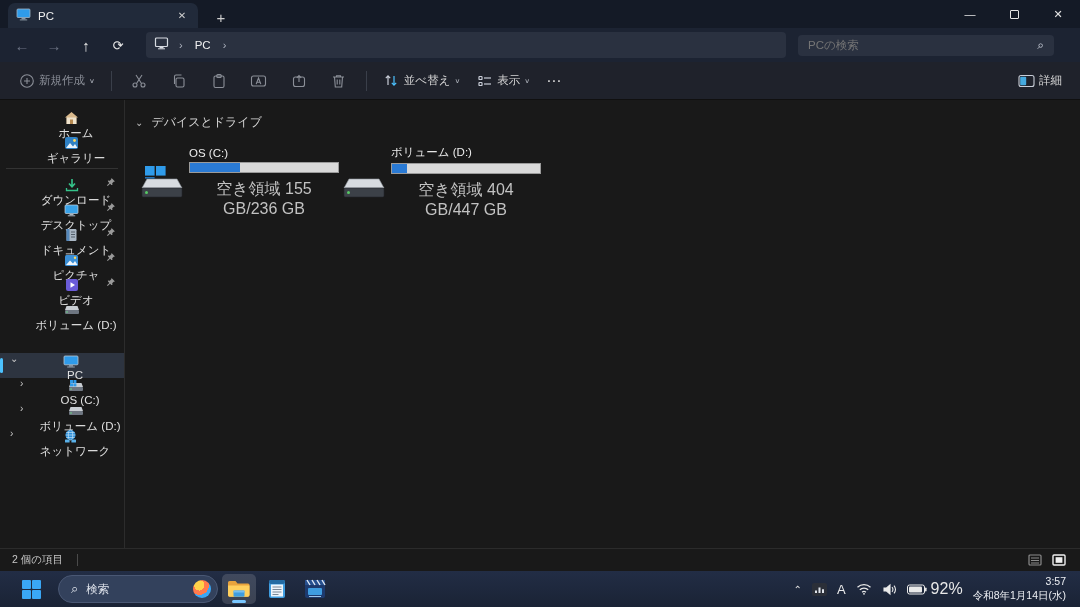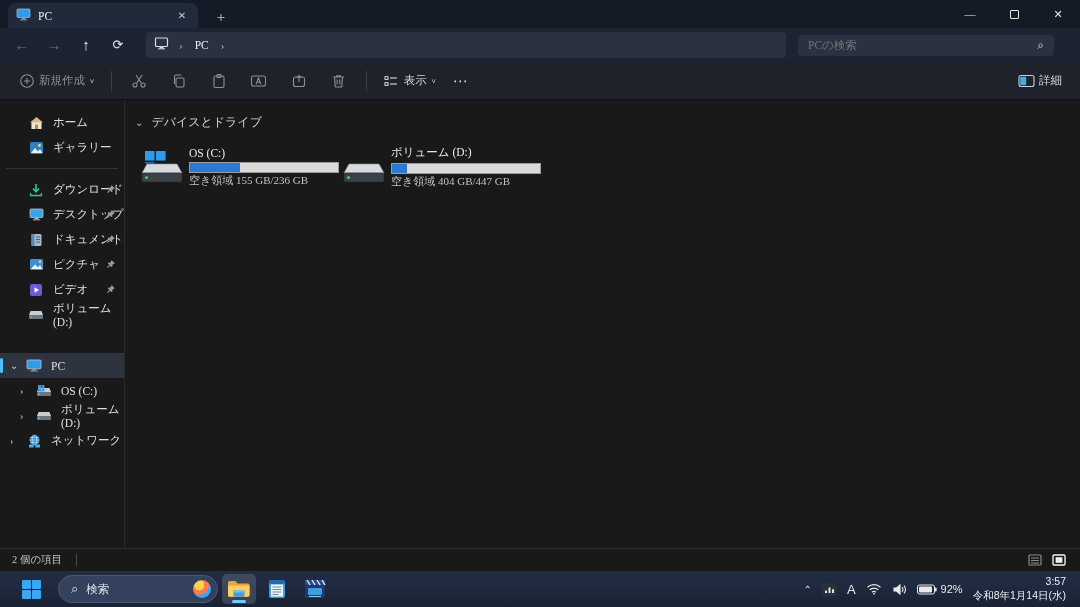--- a/index.html
+++ b/index.html
@@ -1,18 +1,18 @@
 <!DOCTYPE html>
 <html><head>
 <meta charset="utf-8">
 <style>
   * { margin:0; padding:0; box-sizing:border-box; }
   html,body { width:1080px; height:607px; overflow:hidden; background:#191919;
     font-family:"Liberation Sans","DejaVu Sans",sans-serif; color:#e8e8e8; }
-  .app { position:relative; width:1080px; height:607px;font-family:Liberation Serif, serif; }
+  .app { position:relative; width:1080px; height:607px; }
 
   
   .tabstrip { position:absolute; left:0; top:0; width:1080px; height:28px;
     background:#141a26; display:flex; align-items:flex-end; }
   .tab { width:190px; height:25px; margin-left:8px; background:#212a3a;
     border-radius:7px 7px 0 0; display:flex; align-items:center; padding:0 8px; gap:7px; }
   .tab-title { font-size:11.5px; color:#f0f0f0; flex:1; }
   .tab-close { width:16px; height:16px; display:flex; align-items:center; justify-content:center;
     color:#cfcfcf; font-size:10px; border-radius:3px; }
   .newtab-btn { width:26px; height:22px; margin-left:10px; display:flex; align-items:center;
@@ -51,21 +51,21 @@
   .tb-icon svg { display:block; }
   .chev { font-size:8px; color:#a9adb6; transform:scaleY(.8); }
   .tb-sep { width:1px; height:20px; background:#3a3f4a; margin:0 8px; }
   .tb-right { margin-left:auto; display:flex; align-items:center; }
 
   
   .body { position:absolute; left:0; top:100px; width:1080px; height:448px; display:flex; }
   .sidebar { width:125px; height:100%; background:#191919; border-right:1px solid #2c2c2c;
     padding-top:10px; position:relative; }
   .side-row { height:25px; display:flex; align-items:center; padding-left:28px;
-    font-size:11.5px; color:#e0e0e0; position:relative; }
+    font-size:11.5px; color:#e0e0e0; position:relative;flex-direction:column; }
   .side-row .s-icon { width:16px; height:16px; margin-right:9px; flex:none;
     display:flex; align-items:center; justify-content:center; }
   .side-row .s-icon svg { display:block; }
   .side-row .pin { position:absolute; right:8px; width:11px; height:11px; color:#9a9a9a; }
   .side-div { height:1px; background:#333; margin:8px 6px; }
   .side-gap { height:26px; }
   .tree-chev { position:absolute; font-size:10px; color:#c8c8c8; }
   .side-row.selected { background:#2d3440; }
   .side-row.selected::before { content:""; position:absolute; left:0; top:5px; bottom:5px;
     width:3px; background:#4cc2ff; border-radius:2px; }
@@ -74,21 +74,21 @@
   .section-head { display:flex; align-items:center; gap:8px; font-size:12px; color:#d6d6d6; }
   .section-chev { font-size:10px; color:#bdbdbd; }
   .tiles { display:flex; margin-top:10px; }
   .drive-tile { width:202px; display:flex; align-items:center; gap:6px; padding:4px 2px; }
   .drive-icon { width:46px; height:38px; position:relative; flex:none; }
   .drive-info { flex:1; }
   .drive-name { font-size:11.5px; color:#ededed; margin-bottom:3px; }
   .drive-bar { width:150px; height:11px; background:#d9d9d9; border:1px solid #9b9b9b;
     position:relative; }
   .drive-bar-fill { height:100%; background:#2a7ad4; }
-  .drive-free { font-size:11px; color:#c2c2c2; margin-top:0; }
+  .drive-free { font-size:16px; color:#c2c2c2; margin-top:6px;text-align:center; }
 
   
   .statusbar { position:absolute; left:0; top:548px; width:1080px; height:23px;
     background:#191919; border-top:1px solid #2b2b2b; display:flex; align-items:center;
     padding:0 12px; font-size:10.5px; color:#c8c8c8; }
   .status-sep { width:1px; height:12px; background:#4a4a4a; margin-left:14px; }
   .status-right { margin-left:auto; display:flex; gap:6px; }
   .sview { width:18px; height:16px; display:flex; align-items:center; justify-content:center; }
 
   
@@ -106,21 +106,21 @@
   .task-search { height:28px; width:160px; background:#33415c; border:1px solid #4a5874;
     border-radius:14px; margin-left:10px; display:flex; align-items:center; padding:0 6px 0 12px;
     gap:8px; font-size:11.5px; color:#e2e6ee; }
   .hl-ball { width:18px; height:18px; margin-left:auto; border-radius:50%;
     background:radial-gradient(circle at 35% 30%, #ffd24a 0 30%, #ff7a4d 30% 55%, #3aa7f5 55% 80%, #2bb673 80%); }
   .tray { margin-left:auto; display:flex; align-items:center; gap:10px; padding-right:6px; }
   .tray-item { display:flex; align-items:center; justify-content:center; color:#eaeaea;
     font-size:12px; }
   .tray-chevron { font-size:10px; color:#e0e0e0; }
   .ime { font-size:13px; }
-  .battery-wrap { display:flex; align-items:center; gap:4px; font-size:11px; }
+  .battery-wrap { display:flex; align-items:center; gap:4px; font-size:16px; }
   .clock { text-align:right; font-size:10.5px; line-height:1.3; color:#eef0f4; }
 </style>
 </head>
 <body>
 
 <div class="app">
 
   <div class="tabstrip">
     <div class="tab">
       <span>
@@ -224,20 +224,30 @@
       </div>
       <div class="tb-btn dim" style="width:38px">
         <span class="tb-icon">
           <svg width="15" height="16" viewBox="0 0 15 16" fill="none" stroke="#8b8f98" stroke-width="1.1">
               <path d="M2 4h11M5.5 4V2.8h4V4M3.5 4l.8 10h6.4l.8-10M6.2 6.5v5M8.8 6.5v5"></path>
             </svg>
         </span>
       </div>
     </div>
     <div class="tb-sep"></div>
+    <div class="tb-btn">
+      <span class="tb-icon">
+        <svg width="16" height="15" viewBox="0 0 16 15" fill="none" stroke-width="1.2">
+            <path d="M5 12V3M2.8 5.2L5 2.9l2.2 2.3" stroke="#c9ced8"></path>
+            <path d="M11 3v9M8.8 9.8L11 12.1l2.2-2.3" stroke="#4cc2ff"></path>
+          </svg>
+      </span>
+      <span>並べ替え</span>
+      <span class="chev">∨</span>
+    </div>
     <div class="tb-btn">
       <span class="tb-icon">
         <svg width="16" height="14" viewBox="0 0 16 14" fill="none" stroke="#c9ced8" stroke-width="1.2">
             <rect x="2" y="2.5" width="3" height="3" rx=".6"></rect>
             <path d="M7 4h7"></path>
             <rect x="2" y="8.5" width="3" height="3" rx=".6"></rect>
             <path d="M7 10h7"></path>
           </svg>
       </span>
       <span>表示</span>

